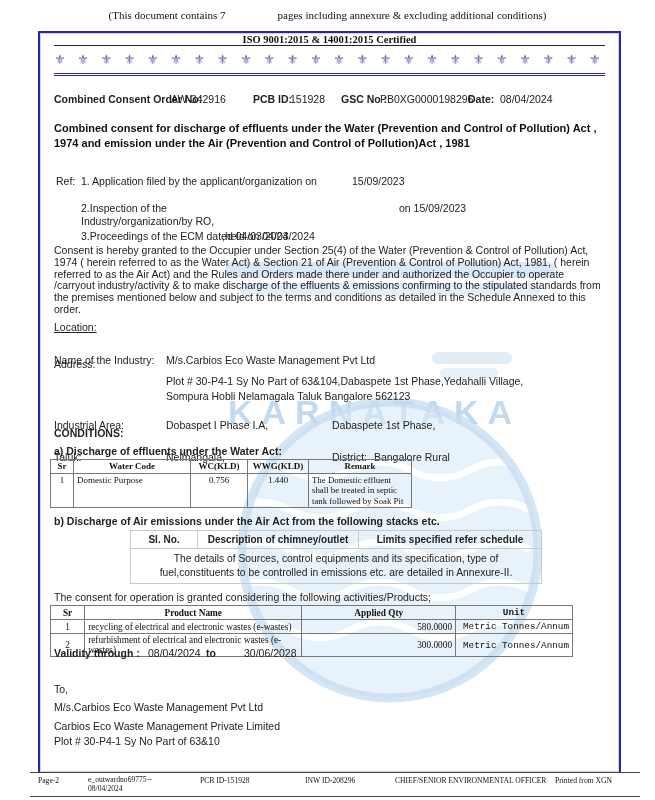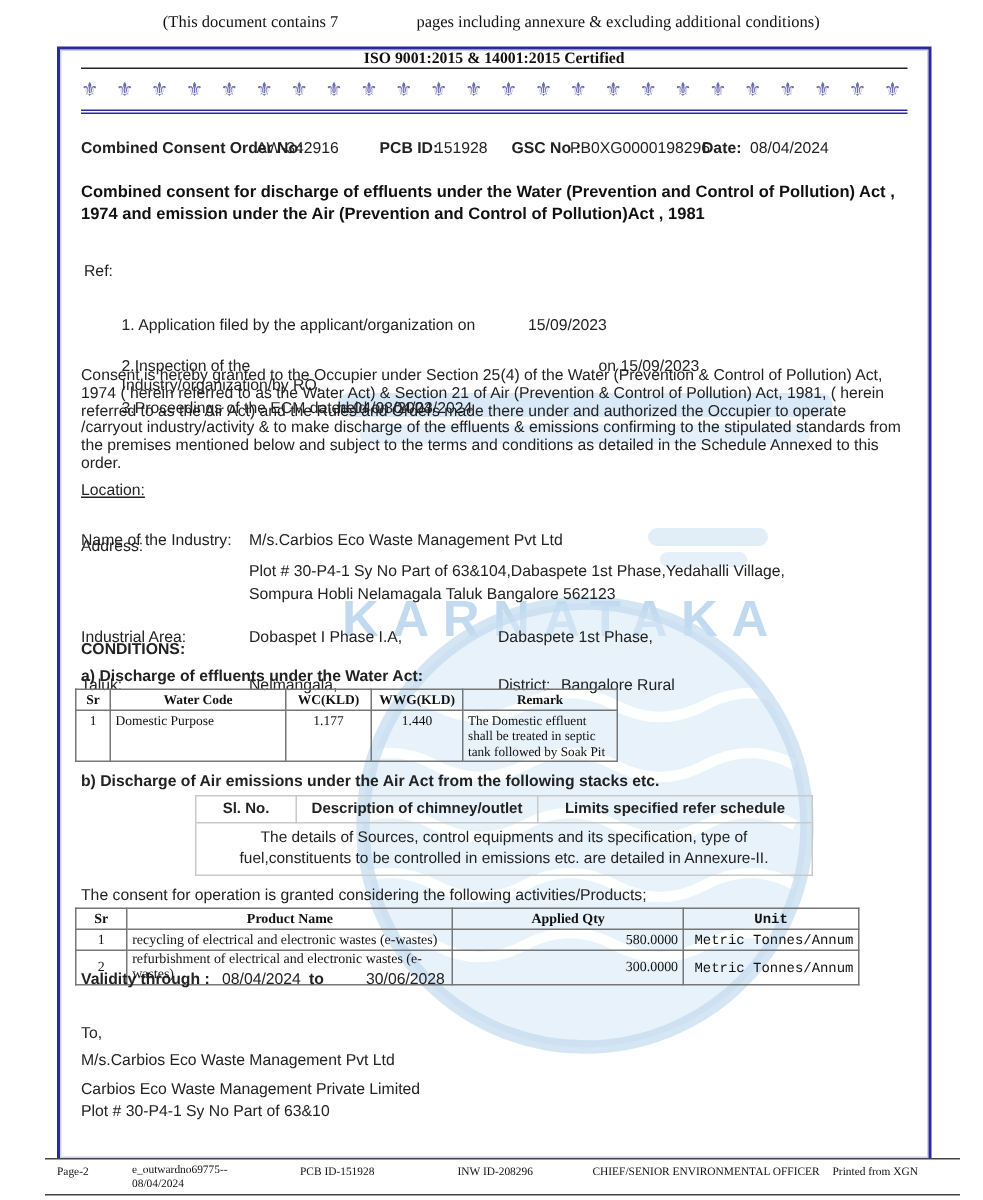--- a/index.html
+++ b/index.html
@@ -24,21 +24,21 @@
 
   .row{position:relative;height:14px;}
   .abs{position:absolute;top:0;white-space:nowrap;}
   .b{font-weight:bold;}
   .order-row{top:60px;font-size:10.5px;}
 
   .title{top:88px;font-weight:bold;font-size:11px;line-height:15px;color:#111;}
 
   .ref-block{top:142px;font-size:10.5px;}
   .ref-label{position:absolute;left:2px;top:0;}
-  .ref-items{position:relative;margin-left:27px;margin-top:36px;}
+  .ref-items{position:relative;margin-left:27px;}
   .ref-item{position:relative;line-height:13px;}
   .ri1{height:27px;}
   .ri2{height:28px;}
 
   .paragraph{top:212px;font-size:10.5px;line-height:11.8px;text-align:left;}
 
   .loc-head{top:288px;font-weight:normal;font-size:10.5px;text-decoration:underline;}
   .loc-row{font-size:10.5px;}
   .r-name{top:307px;}
   .r-addr{top:325px;height:30px;}
@@ -197,21 +197,21 @@
           <th class="wt-code">Water Code</th>
           <th class="wt-wc">WC(KLD)</th>
           <th class="wt-wwg">WWG(KLD)</th>
           <th class="wt-rem">Remark</th>
         </tr>
       </thead>
       <tbody>
         <tr>
           <td class="wt-sr">1</td>
           <td class="wt-code">Domestic Purpose</td>
-          <td class="wt-wc">1.177</td>
+          <td class="wt-wc">0.756</td>
           <td class="wt-wwg">1.440</td>
           <td class="wt-rem">The Domestic effluent shall be treated in septic tank followed by Soak Pit</td>
         </tr>
       </tbody>
     </table>
 
     <div class="sec b-head">b) Discharge of Air emissions under the Air Act from the following stacks etc.</div>
 
     <table class="sec air-table">
       <thead>

